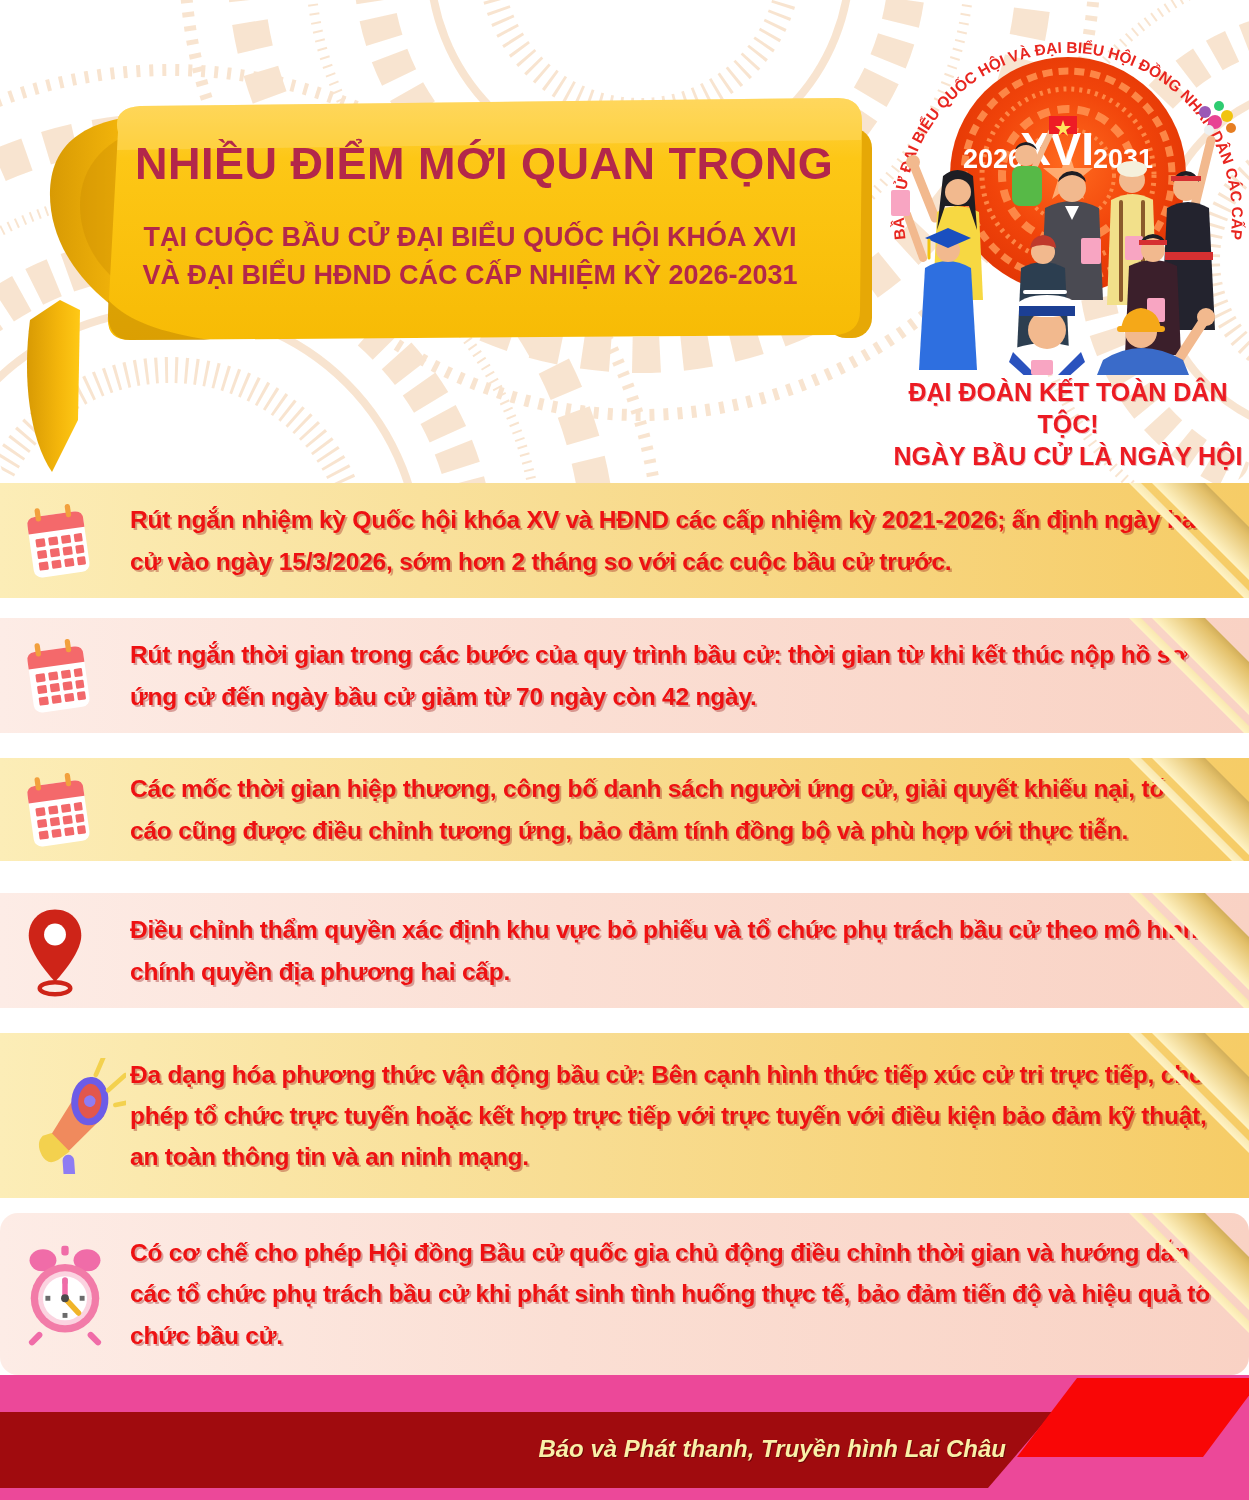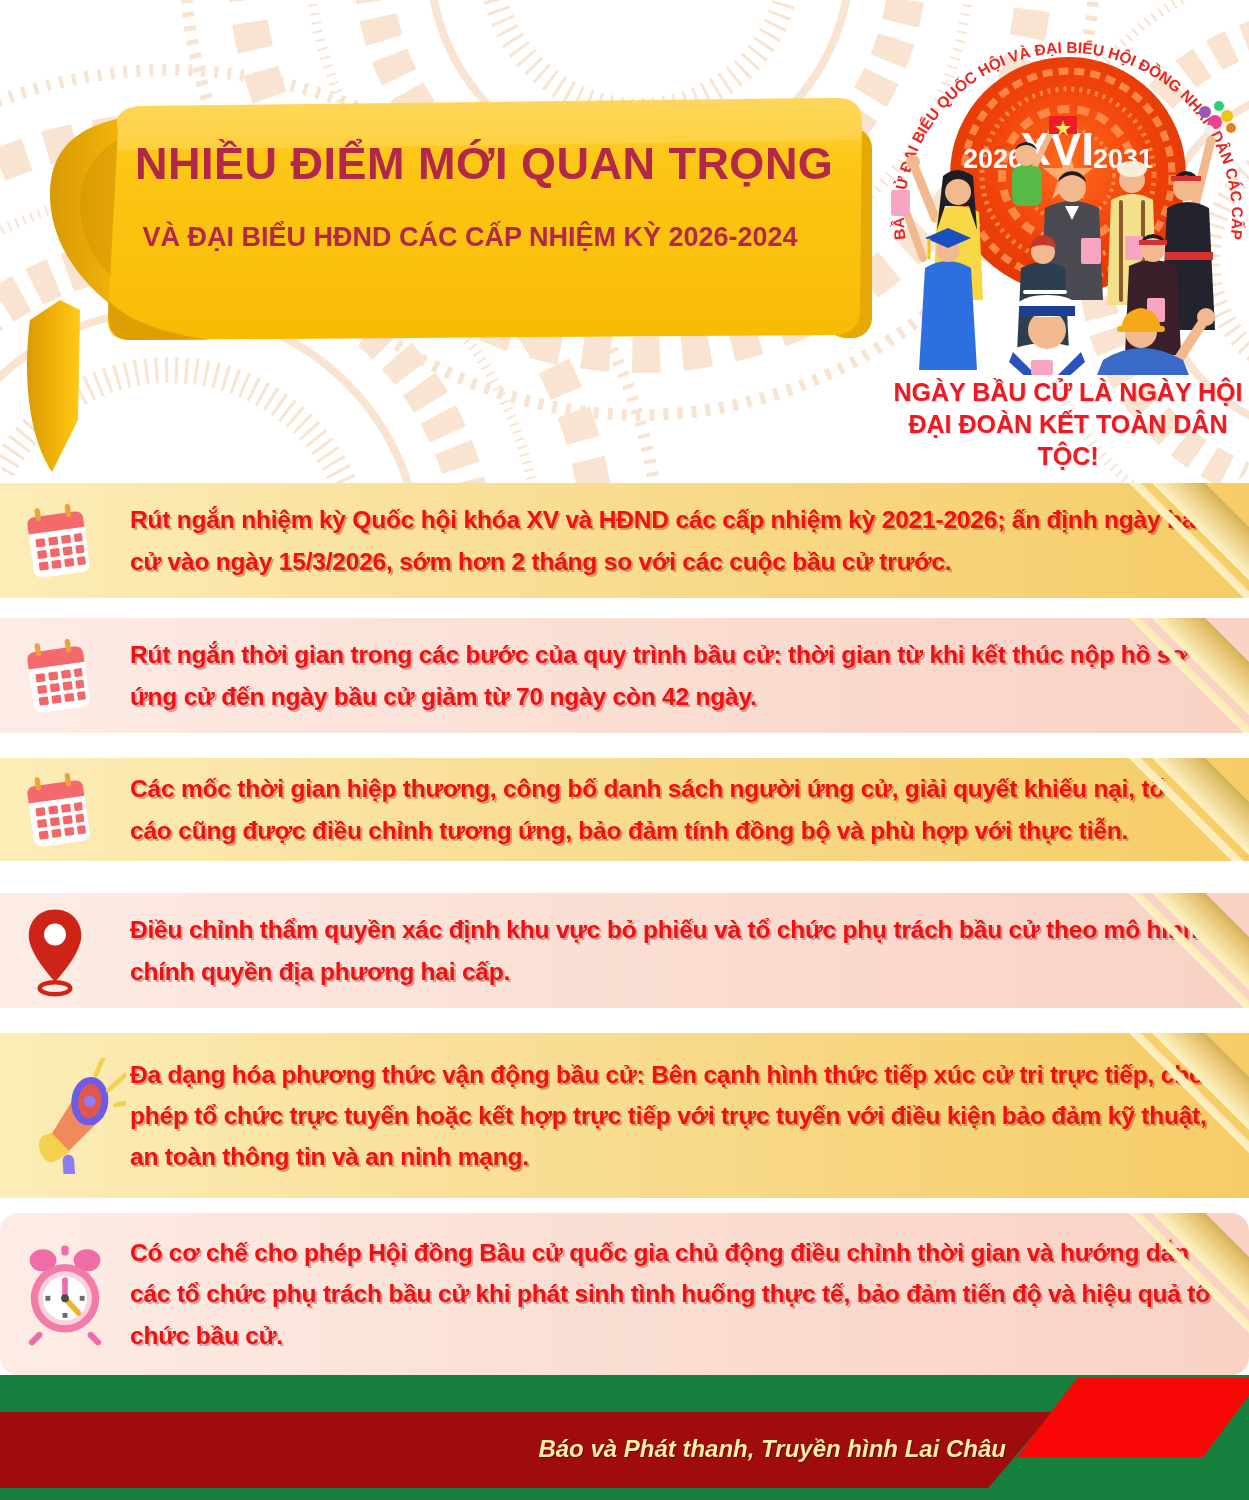--- a/index.html
+++ b/index.html
@@ -39,21 +39,21 @@
   .row-4 { top:893px;  height:115px; }
   .row-5 { top:1033px; height:165px; }
   .row-6 { top:1213px; height:162px;border-radius:18px; }
   .row-text {
     font-size:24.5px; font-weight:bold; color:#EE1112; line-height:1.68;
     letter-spacing:-0.2px; text-shadow:2px 2px 0 rgba(150,20,20,.35); width:100%;
   }
   .row-icon { position:absolute; left:22px; top:50%; transform:translateY(-50%); }
   .gold-ribbon { position:absolute; right:0; top:0; width:132px; height:132px; }
   
-  .footer { position:absolute; left:0; top:1375px; width:1249px; height:125px; background:#15803d; }
+  .footer { position:absolute; left:0; top:1375px; width:1249px; height:125px; background:#ec4899; }
   .footer-svg { position:absolute; left:0; top:0; width:1249px; height:125px; }
   .footer-credit {
     position:absolute; right:243px; top:60px; width:700px; text-align:right;
     font-size:24px; font-weight:bold; font-style:italic; color:#F9F0A8;
     text-shadow:1px 1px 0 rgba(60,0,0,.5);
   }
 </style>
 </head>
 <body>
 
@@ -125,21 +125,22 @@
 
       <path d="M118 132 Q112 108 140 106 L838 98 Q862 98 862 122 L860 310 Q860 334 834 335 L132 340 Q106 341 108 316 Z" fill="url(#bannerGrad)"></path>
       <path d="M118 132 Q112 108 140 106 L838 98 Q862 98 862 122 L861 140 L117 150 Z" fill="#FFE082" opacity="0.35"></path>
 
       <path d="M108 316 Q110 341 132 340 L210 340 C160 332 130 322 108 300 Z" fill="#B97F00" opacity="0.45"></path>
     </g>
   </svg>
 
   <div class="title">NHIỀU ĐIỂM MỚI QUAN TRỌNG</div>
   <div class="subtitle">
-    <div>VÀ ĐẠI BIỂU HĐND CÁC CẤP NHIỆM KỲ 2026-2024</div>
+    <div>TẠI CUỘC BẦU CỬ ĐẠI BIỂU QUỐC HỘI KHÓA XVI</div>
+    <div>VÀ ĐẠI BIỂU HĐND CÁC CẤP NHIỆM KỲ 2026-2031</div>
   </div>
 
   <svg class="emblem-svg" viewBox="0 0 364 375">
 
     <circle cx="183" cy="175" r="118" fill="url(#drumGrad)"></circle>
     <g stroke="#FF9352" fill="none" opacity="0.85">
       <circle cx="183" cy="175" r="104" stroke-width="7" stroke-dasharray="10 6"></circle>
       <circle cx="183" cy="175" r="86" stroke-width="5" stroke-dasharray="3 5"></circle>
       <circle cx="183" cy="175" r="66" stroke-width="8" stroke-dasharray="12 8"></circle>
       <circle cx="183" cy="175" r="46" stroke-width="4" stroke-dasharray="3 4"></circle>
@@ -229,22 +230,22 @@
       <path d="M292 362 L318 322" stroke="#F2B98E" stroke-width="10"></path>
       <circle cx="321" cy="317" r="9" fill="#F2B98E"></circle>
       <path d="M218 360 Q256 336 298 360 L304 375 L212 375 Z" fill="#3A6BC9"></path>
       <circle cx="256" cy="332" r="16" fill="#F2B98E"></circle>
       <path d="M236 330 Q238 310 256 308 Q274 310 276 330 Z" fill="#F5A818"></path>
       <rect x="232" y="326" width="48" height="6" rx="3" fill="#F5A818"></rect>
     </g>
   </svg>
 
   <div class="slogan">
+    <div>ĐẠI ĐOÀN KẾT TOÀN DÂN TỘC!</div>
     <div>NGÀY BẦU CỬ LÀ NGÀY HỘI</div>
-    <div>ĐẠI ĐOÀN KẾT TOÀN DÂN TỘC!</div>
   </div>
 </div>
 
 <div class="row row-1 row-yellow">
   <svg class="row-icon" width="72" height="82" viewBox="0 0 60 70">
     <g transform="rotate(-8 30 35)">
       <rect x="6" y="12" width="48" height="52" rx="7" fill="#ffffff"></rect>
       <path d="M6 19 Q6 12 13 12 L47 12 Q54 12 54 19 L54 26 L6 26 Z" fill="#F4696B"></path>
       <path d="M16 14 v-7 M42 14 v-7" stroke="#F2A03D" stroke-width="4.5" stroke-linecap="round"></path>
       <g fill="#F2686A">

